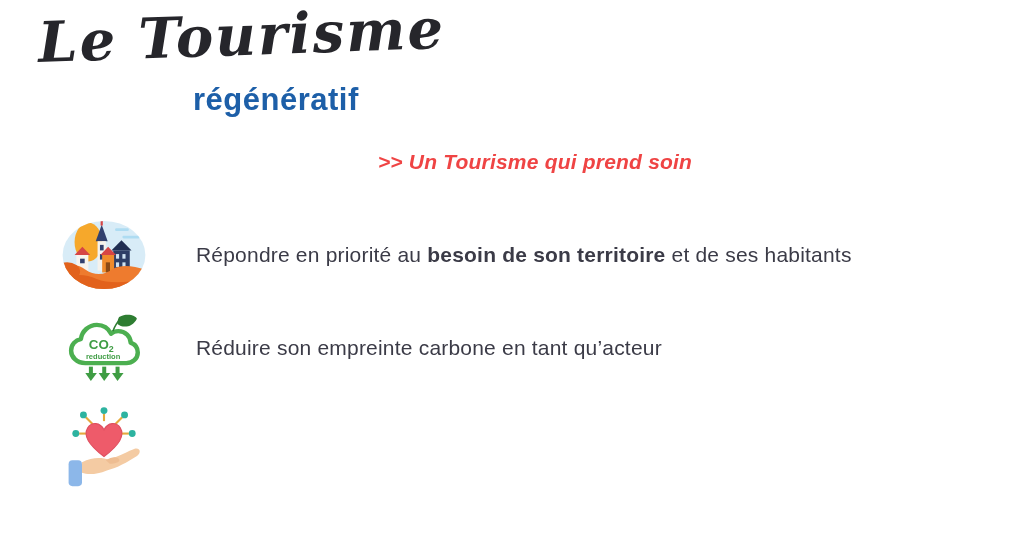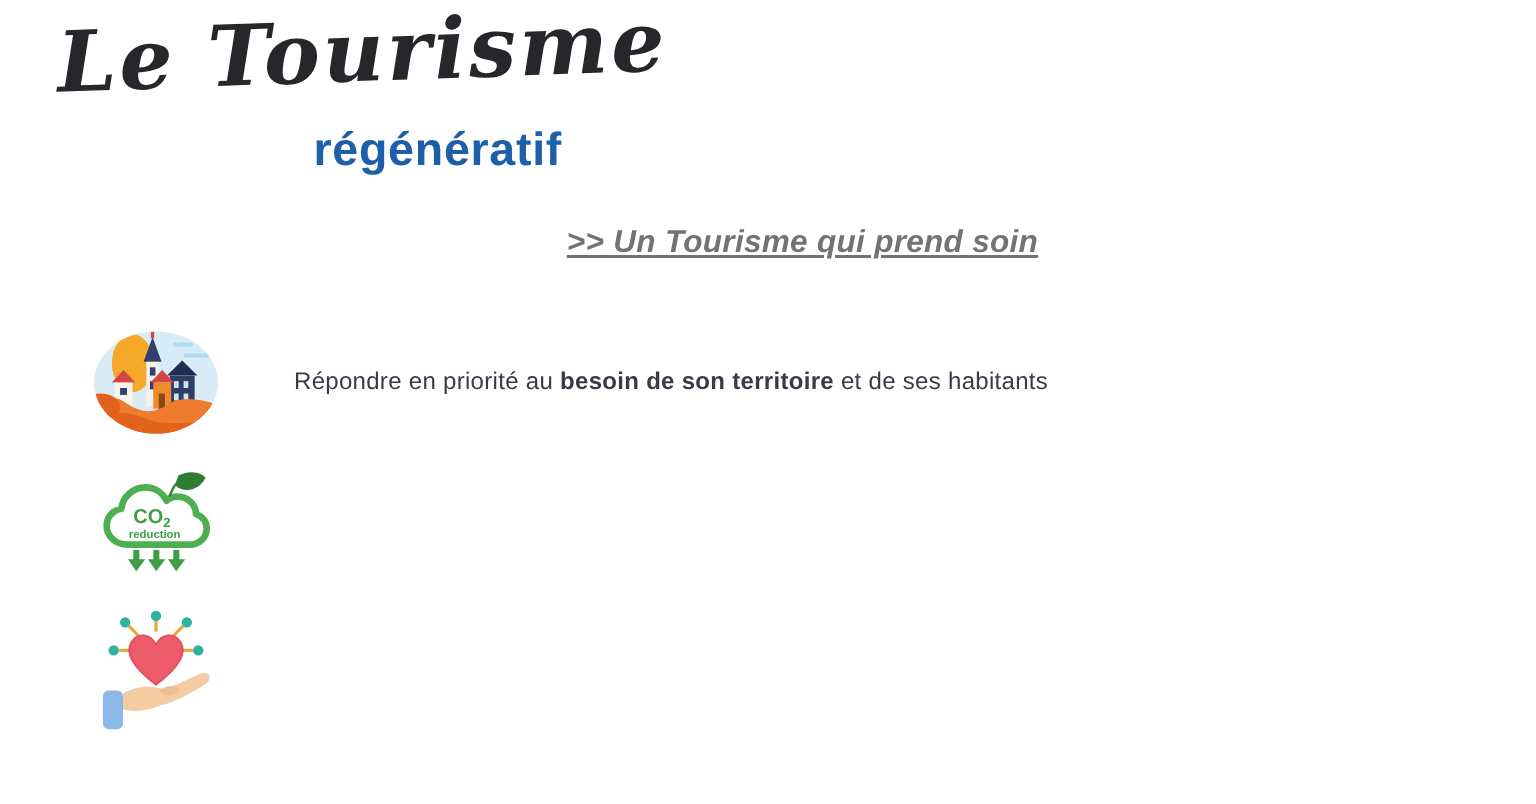--- a/index.html
+++ b/index.html
@@ -15,52 +15,51 @@
   .title-script {
     position:absolute; left:38px; top:2px;
     font-family:"DejaVu Serif", serif;
     font-style:italic; font-weight:bold;
     font-size:56px; color:#26262b;
     letter-spacing:2px;
     transform:rotate(-2deg);
     white-space:nowrap;
   }
   .title-sub {
-    position:absolute; left:209px; top:82px;
+    position:absolute; left:193px; top:82px;
     font-size:31px; font-weight:700;
     color:#1d5fa8; letter-spacing:0.5px;
     white-space:nowrap;
   }
   
   .heading-wrap {
     position:absolute; left:0; top:150px; width:100%;
     text-align:center; padding-left:46px;
   }
   .heading {
     display:inline-block;
     font-size:21px; font-weight:700; font-style:italic;
-    color:#737373; letter-spacing:0.2px;
+    color:#ef4444; letter-spacing:0.2px;
     white-space:nowrap;
-    text-decoration:underline;
   }
   
   .row {
     position:absolute; left:58px;
     display:flex; align-items:center;
   }
   .row-1 { top:216px; }
   .row-2 { top:310px; }
   .row-3 { top:402px; }
   .icon-box {
     width:92px; min-width:92px;
     display:flex; align-items:flex-start; justify-content:center;
   }
   .row-text {
     margin-left:46px;
-    font-size:16px; line-height:32px;
+    font-size:21px; line-height:32px;
     color:#3b3b47; letter-spacing:0.2px;
     font-weight:400;
   }
   .row-text b { font-weight:700; }
   .row-3 .row-text {
     width:772px;
     text-align:justify;
   }
 </style>
 </head>
@@ -130,20 +129,21 @@
         <g fill="#3f9d44" stroke="none">
           <rect x="28" y="62" width="4.5" height="8"></rect>
             <polygon points="24,69 37,69 30.2,78"></polygon>
           <rect x="43" y="62" width="4.5" height="8"></rect>
             <polygon points="39,69 52,69 45.2,78"></polygon>
           <rect x="58" y="62" width="4.5" height="8"></rect>
             <polygon points="54,69 67,69 60.2,78"></polygon>
         </g>
       </svg>
     </div>
+    <p class="row-text"><span>Réduire son empreinte carbone en tant qu’acteur</span><b></b><span></span></p>
   </div>
 
   <div class="row row-3">
     <div class="icon-box">
       <svg width="92" height="88" viewBox="0 0 96 92" aria-hidden="true">
         <g stroke="#e5a93d" stroke-width="2.2">
           <line x1="48" y1="20" x2="48" y2="12"></line>
           <line x1="36" y1="23" x2="29" y2="16"></line>
           <line x1="60" y1="23" x2="67" y2="16"></line>
           <line x1="31" y1="33" x2="22" y2="33"></line>

